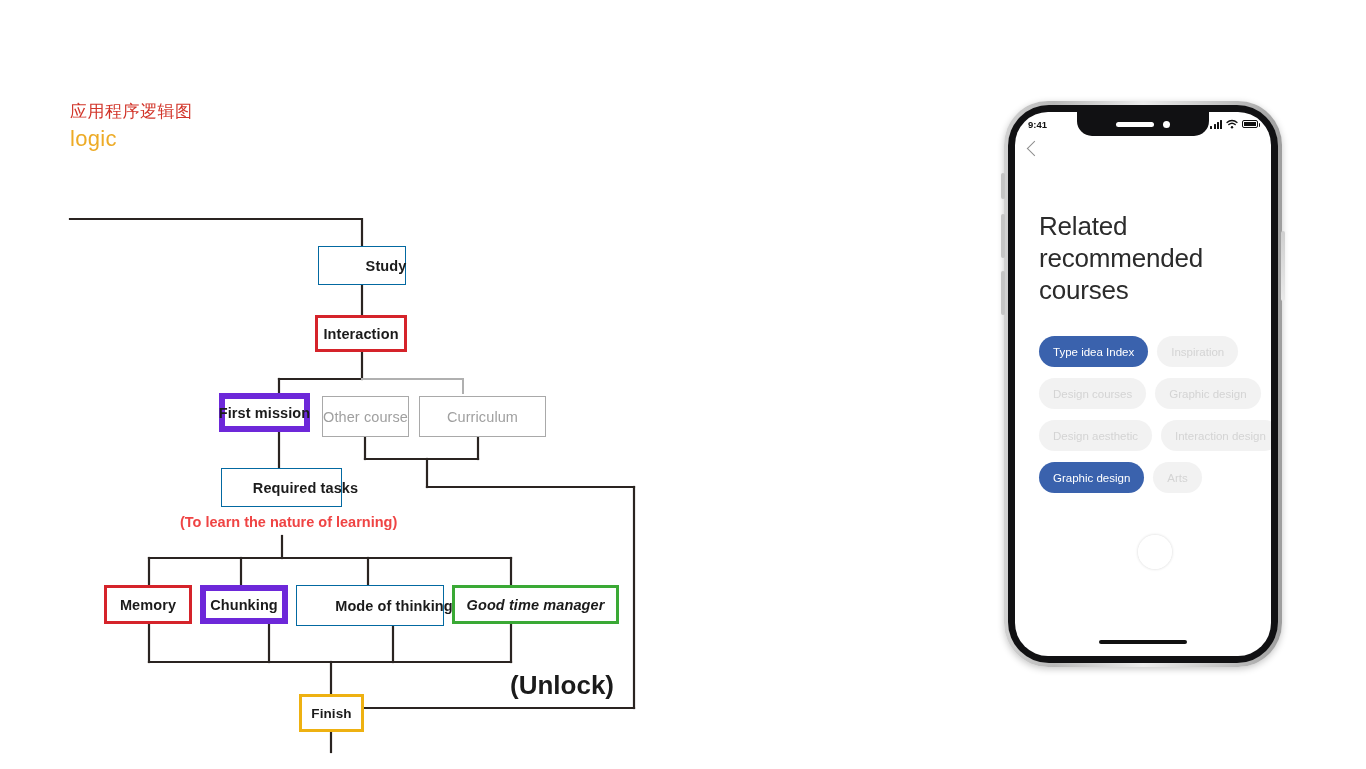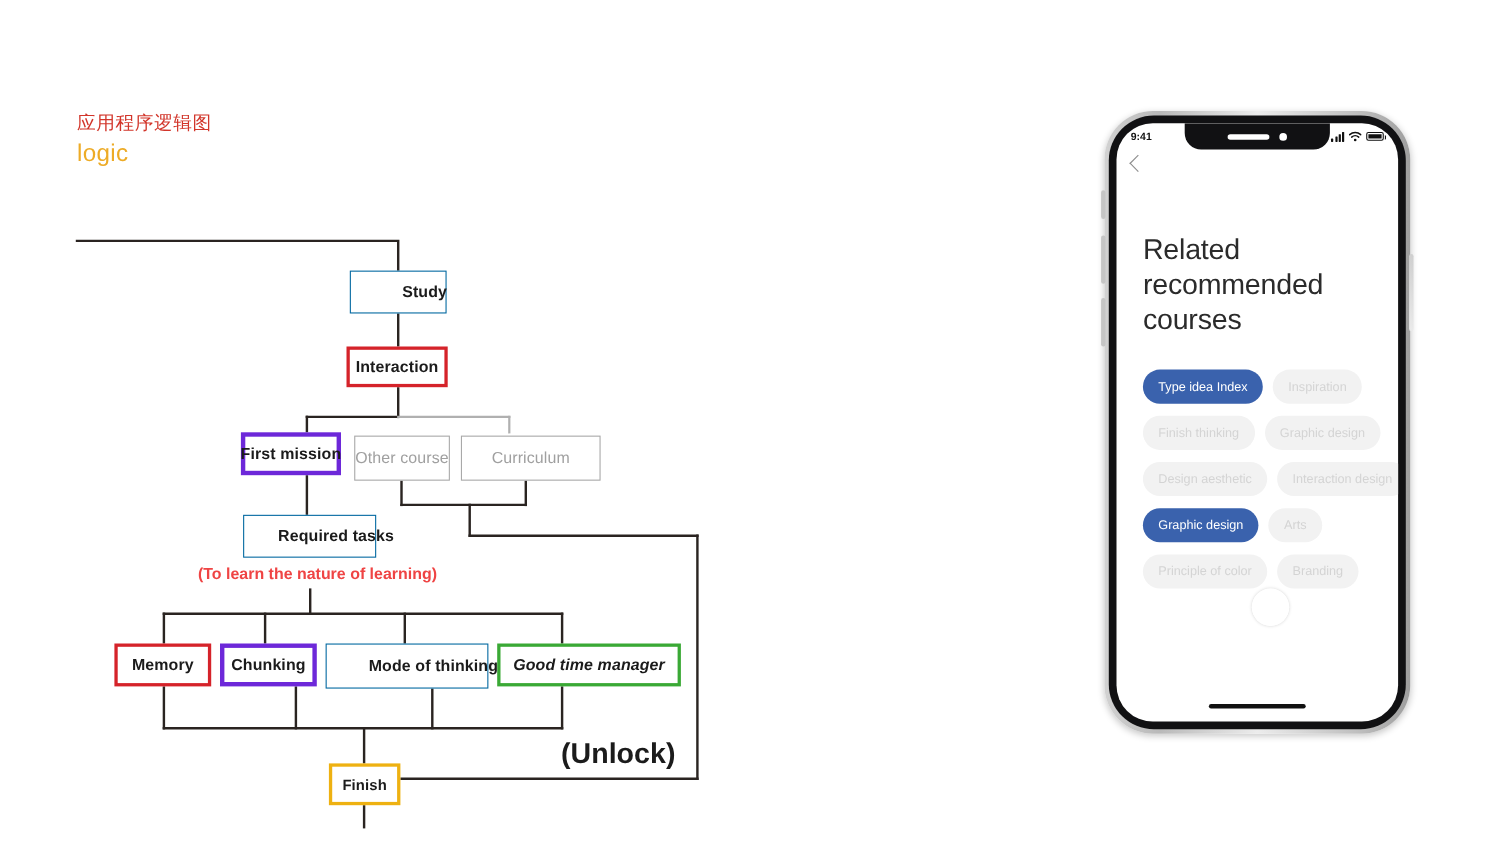--- a/index.html
+++ b/index.html
@@ -33,21 +33,21 @@
     background: #ffffff;
     display: flex; align-items: center; justify-content: center;
     font-size: 14.5px;
     color: #1b1b1b;
     font-weight: bold;
     white-space: nowrap;
     letter-spacing: .1px;
   }
   .node.b-blue   { border: 1px solid #0369a1; padding-left: 48px; }
   .node.b-red    { border: 3px solid #d5232a; }
-  .node.b-yellow { border: 4px solid #6d28d9; }
+  .node.b-yellow { border: 6px solid #6d28d9; }
   .node.b-green  { border: 3px solid #3aa935; font-style: italic; }
   .node.b-gray   { border: 1.5px solid #a9a9a9; color: #a0a0a0; font-weight: normal; }
   .node.b-yellow-thin { border: 3px solid #eeb111; font-size: 13.5px; }
 
   .caption {
     position: absolute;
     font-size: 14.5px; font-weight: bold; color: #ef4444;
     white-space: nowrap;
   }
   .unlock-label {
@@ -271,35 +271,31 @@
       <div class="back-chevron"></div>
 
       <div class="screen-heading">Related recommended courses</div>
 
       <div class="chips">
         <div class="chip-row">
           <div class="chip on">Type idea Index</div>
           <div class="chip off">Inspiration</div>
         </div>
         <div class="chip-row">
-          <div class="chip off">Finish thinking</div>
+          <div class="chip off">Design courses</div>
           <div class="chip off">Graphic design</div>
         </div>
         <div class="chip-row">
           <div class="chip off">Design aesthetic</div>
           <div class="chip off">Interaction design</div>
         </div>
         <div class="chip-row">
           <div class="chip on">Graphic design</div>
           <div class="chip off">Arts</div>
         </div>
-        <div class="chip-row">
-          <div class="chip off">Principle of color</div>
-          <div class="chip off">Branding</div>
-        </div>
       </div>
 
       <div class="home-indicator"></div>
     </div>
   </div>
 
   <div class="cursor-dot"></div>
 </div>
 
 </body></html>

